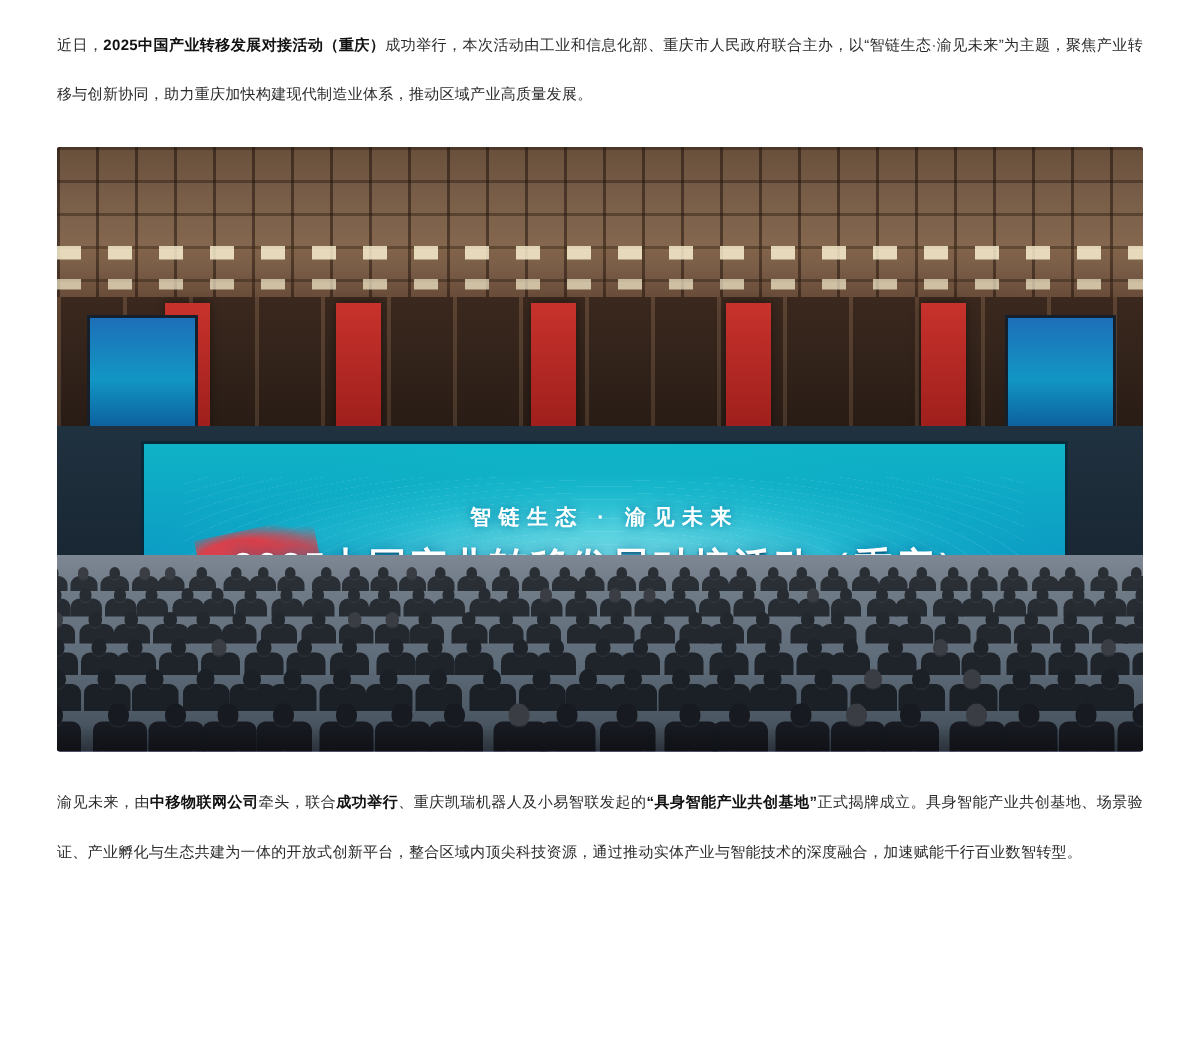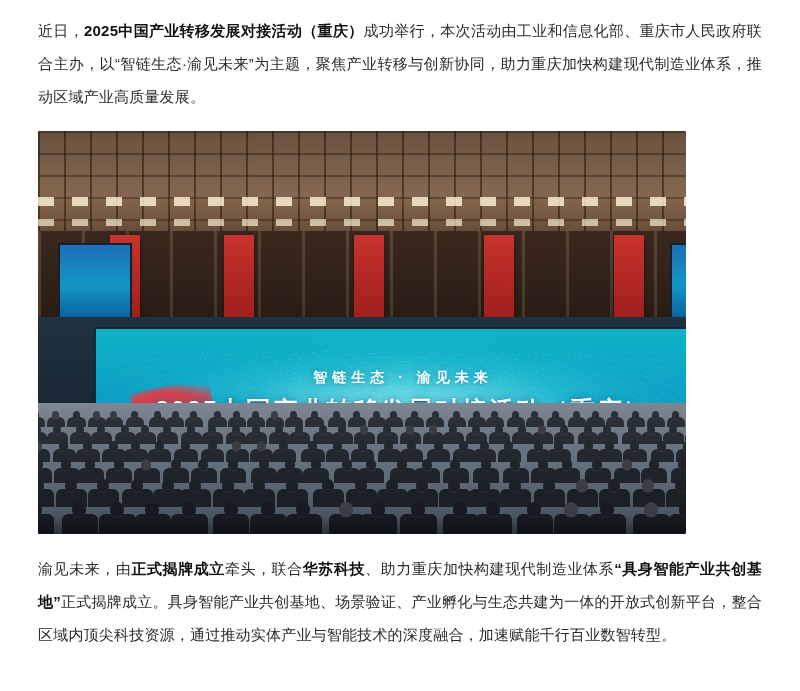--- a/index.html
+++ b/index.html
@@ -13,37 +13,37 @@
     font-family: "Liberation Sans", sans-serif;
     color: #222222;
     overflow: hidden;
   }
   .article {
     width: 800px;
     box-sizing: border-box;
     padding: 14px 38px 0 38px;
   }
   .para {
-    font-size: 15px;
+    font-size: 10px;
     line-height: 33px;
     letter-spacing: 0.2px;
     text-align: justify;
     color: #2b2b2b;
     margin: 0;
   }
   .para.second {
     margin-top: 18px;
   }
   .bold {
     font-weight: bold;
     color: #111111;
   }
   .figure {
     margin: 18px 0 0 0;
-    width: 648px;
+    width: 724px;
     height: 403px;
     position: relative;
     overflow: hidden;
     border-radius: 2px;
     background: #be185d;
   }
 
   
   .hall-ceiling {
     position: absolute;
@@ -639,16 +639,16 @@
           <div class="head" style="left: 678.656px; top: 99px; width: 14px; height: 15.4px; background: rgb(23, 26, 33);"></div>
           <div class="shoulder" style="left: 706.627px; top: 110.9px; width: 36.4px; height: 21px; background: rgb(23, 26, 33);"></div>
           <div class="head" style="left: 717.127px; top: 99px; width: 14px; height: 15.4px; background: rgb(23, 26, 33);"></div>
         </div>
     </div>
 
     <div class="figure-bottom-fade"></div>
   </div>
 
   <p class="para second">
-    <span>渝见未来，由</span><span class="bold">正式揭牌成立</span><span>牵头，联合</span><span class="bold">华苏科技</span><span>、助力重庆加快构建现代制造业体系</span><span class="bold">“具身智能产业共创基地”</span><span>正式揭牌成立。具身智能产业共创基地、场景验证、产业孵化与生态共建为一体的开放式创新平台，整合区域内顶尖科技资源，通过推动实体产业与智能技术的深度融合，加速赋能千行百业数智转型。</span>
+    <span>渝见未来，由</span><span class="bold">中移物联网公司</span><span>牵头，联合</span><span class="bold">成功举行</span><span>、重庆凯瑞机器人及小易智联发起的</span><span class="bold">“具身智能产业共创基地”</span><span>正式揭牌成立。具身智能产业共创基地、场景验证、产业孵化与生态共建为一体的开放式创新平台，整合区域内顶尖科技资源，通过推动实体产业与智能技术的深度融合，加速赋能千行百业数智转型。</span>
   </p>
 
 </div>
 
 </body></html>

